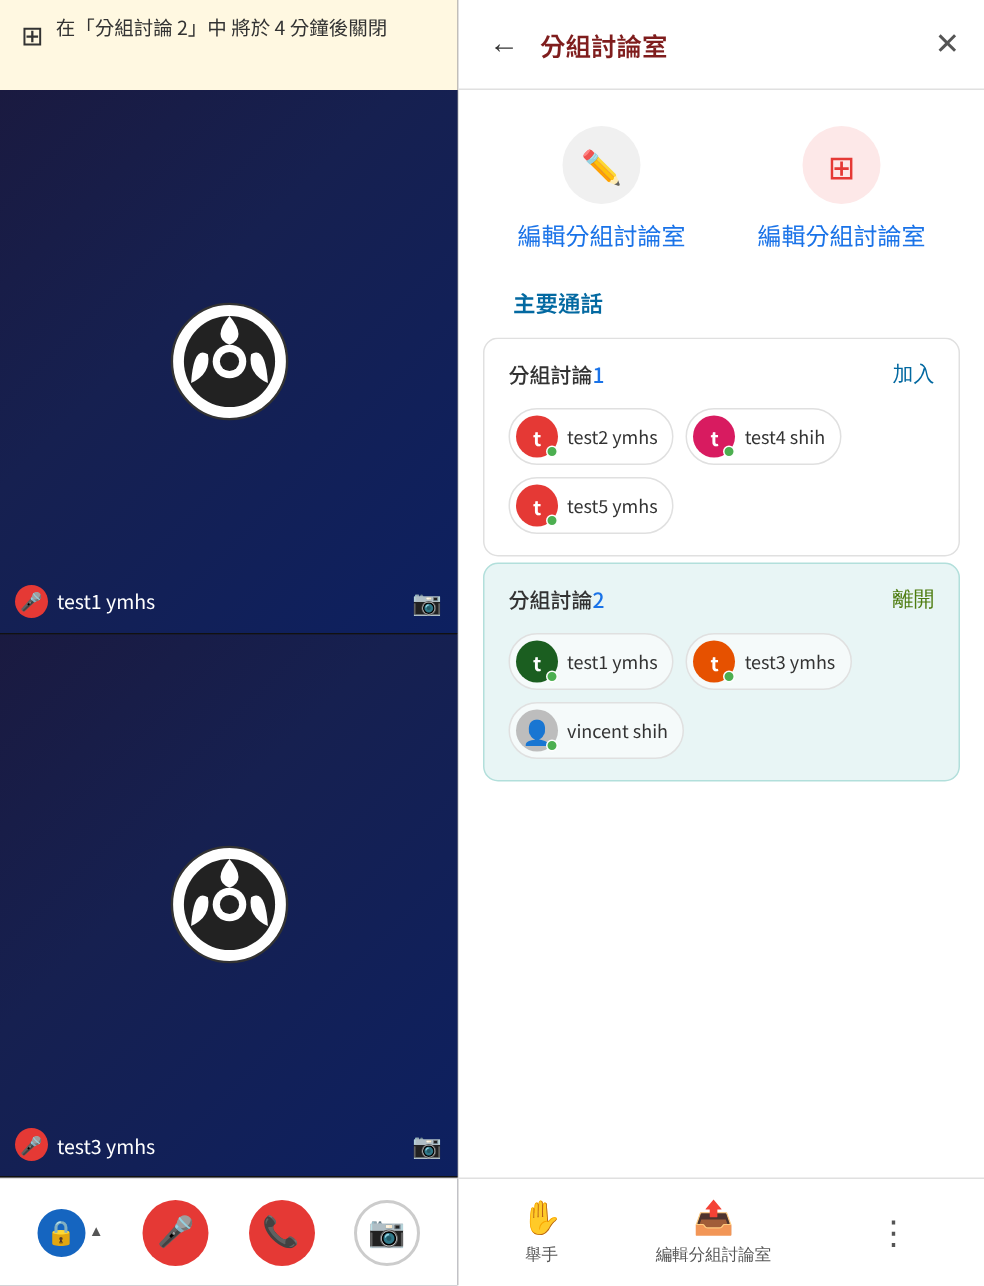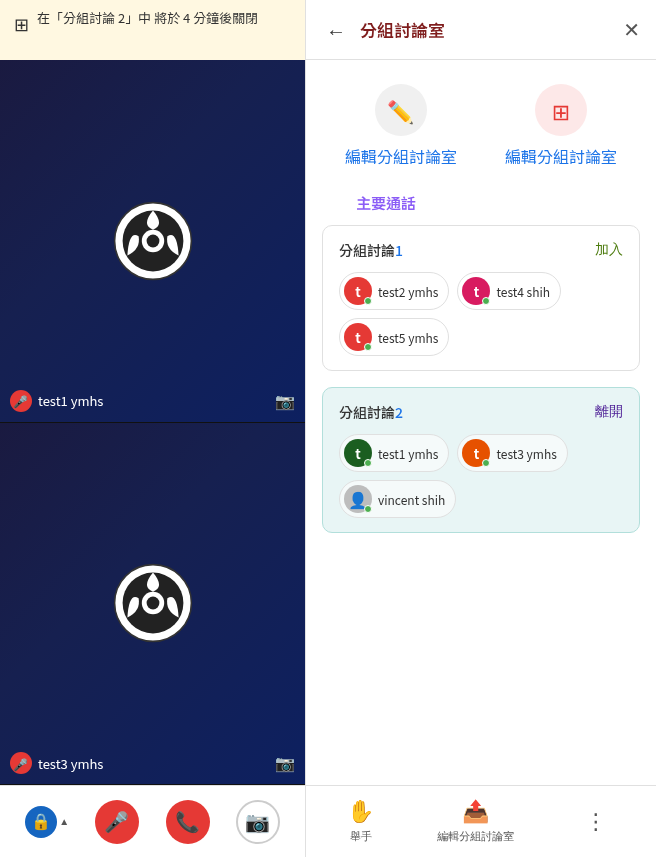--- a/index.html
+++ b/index.html
@@ -221,32 +221,31 @@
     }
     .action-label {
       font-size: 16px;
       color: #1a73e8;
       text-align: center;
     }
 
     .section-title {
       font-size: 15px;
       font-weight: 600;
-      color: #8b5cf6;
-      padding: 8px 4px 12px;
-      margin-left: 46px;
+      color: #0369a1;
+      padding: 8px 36px 12px;
     }
 
     .breakout-list {
       flex: 1;
       overflow-y: auto;
       padding: 0 16px 16px;
       display: flex;
       flex-direction: column;
-      gap: 16px;
+      gap: 4px;
     }
 
     .breakout-room-card {
       border: 1px solid #e0e0e0;
       border-radius: 10px;
       padding: 14px 16px;
       background: #fff;
     }
     .breakout-room-card.active {
       background: #e8f5f5;
@@ -262,28 +261,28 @@
     .room-name {
       font-size: 14px;
       font-weight: 500;
       color: #333;
     }
     .room-name span {
       color: #1a73e8;
     }
     .room-action-btn {
       font-size: 14px;
+      color: #0369a1;
+      background: none;
+      border: none;
+      cursor: pointer;
+      font-weight: 500;
+    }
+    .room-action-btn.leave {
       color: #4d7c0f;
-      background: none;
-      border: none;
-      cursor: pointer;
-      font-weight: 500;
-    }
-    .room-action-btn.leave {
-      color: #4c1d95;
     }
 
     .participants-grid {
       display: flex;
       flex-wrap: wrap;
       gap: 8px;
     }
 
     .participant-chip {
       display: flex;

